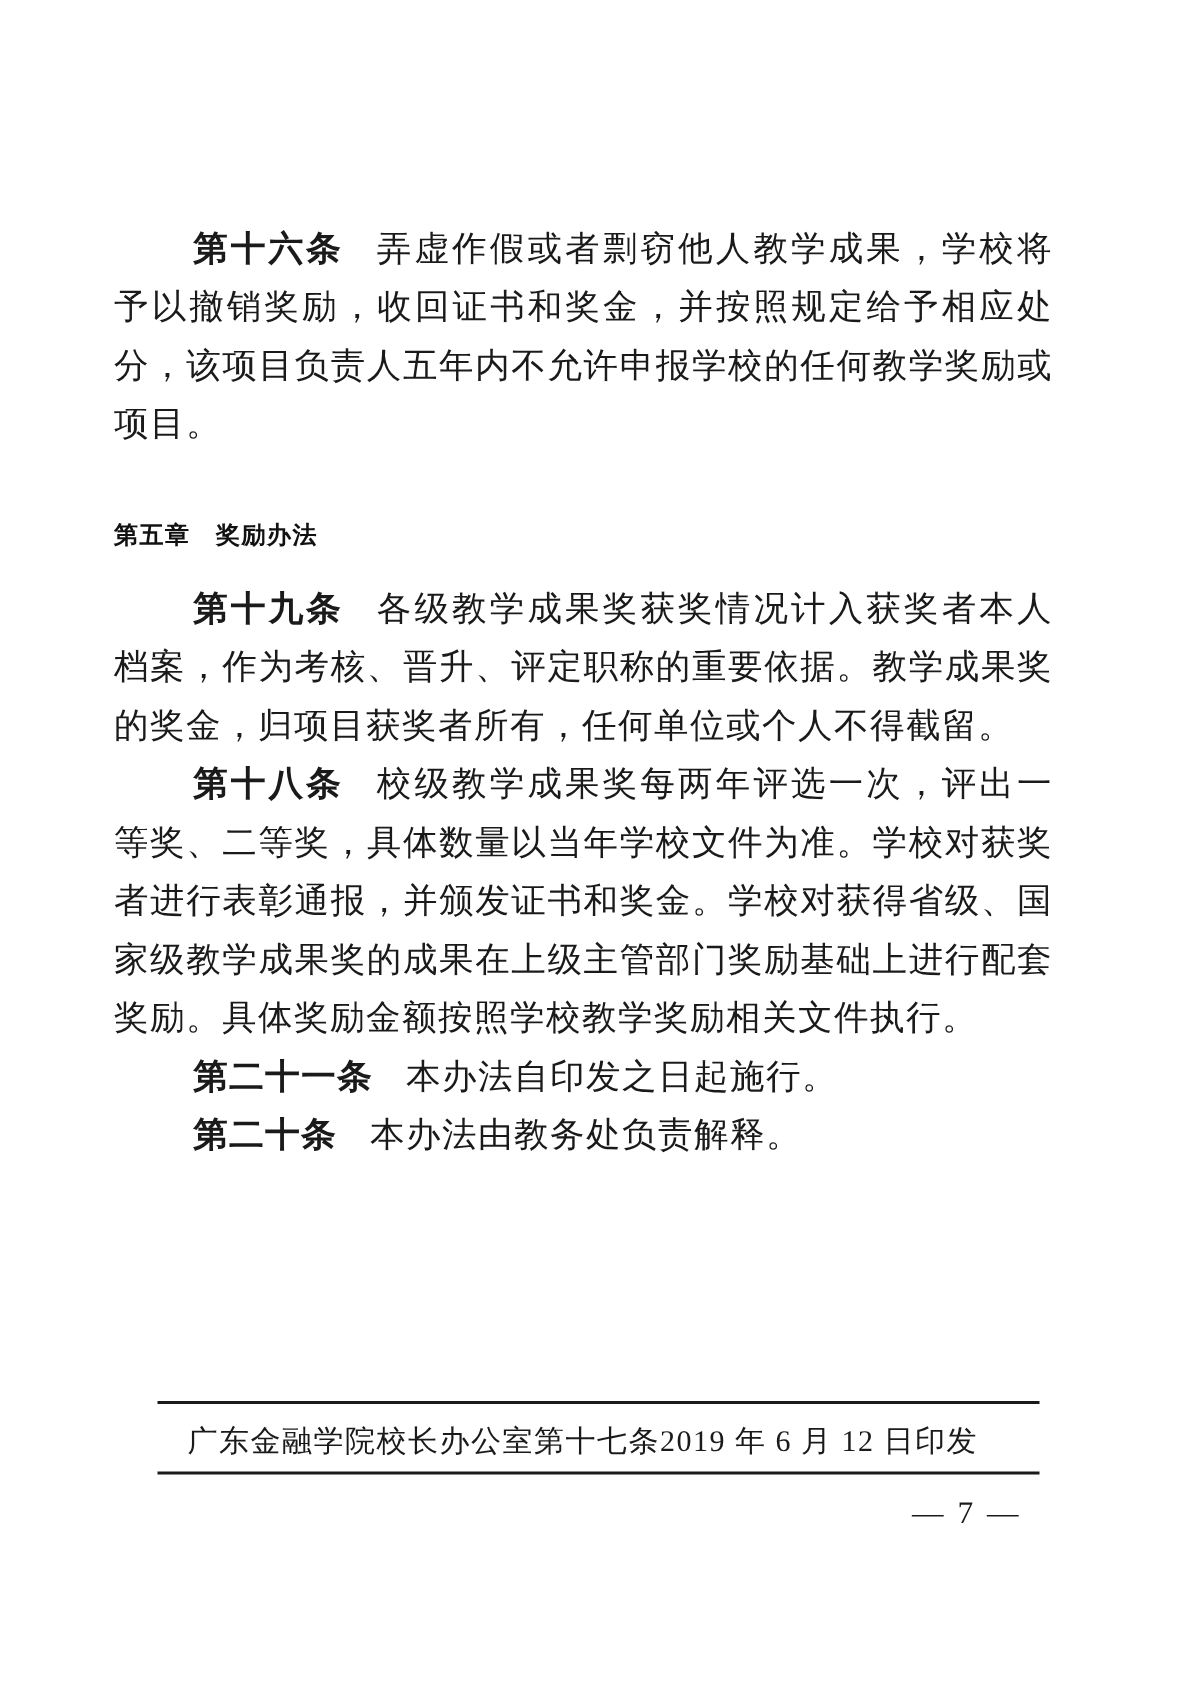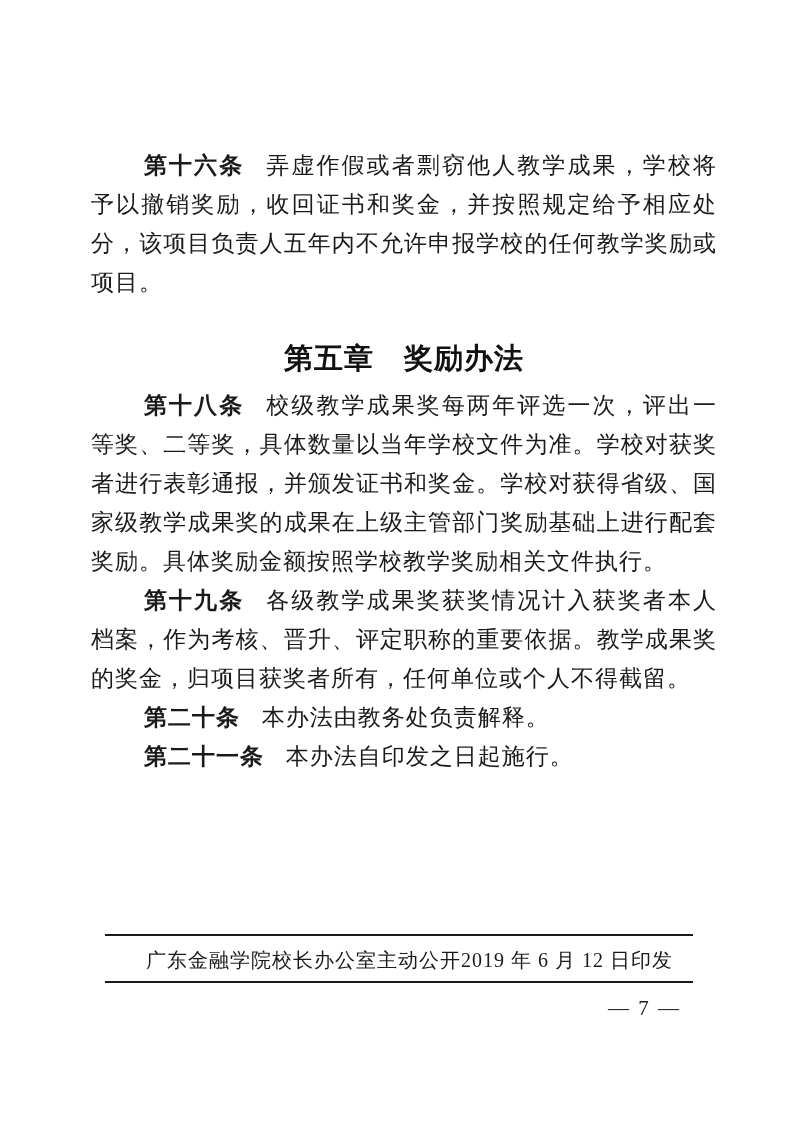--- a/index.html
+++ b/index.html
@@ -11,45 +11,45 @@
     position: relative;
     width: 793px;
     height: 1122px;
     background: #ffffff;
     overflow: hidden;
     font-family: "Liberation Serif", "DejaVu Serif", serif;
     color: #1a1a1a;
   }
   .body-text {
     position: absolute;
-    left: 91px;
+    left: 76px;
     top: 146px;
     width: 626px;
   }
   .para {
     margin: 0;
     font-size: 23px;
     line-height: 39px;
     letter-spacing: 1px;
     text-align: justify;
     text-align-last: left;
     text-indent: 2.3em;
     color: #1a1a1a;
   }
   .art-num {
     font-family: "Liberation Sans", "DejaVu Sans", sans-serif;
     font-weight: bold;
     margin-right: 0.95em;
   }
   .chapter {
     margin: 42px 0 14px 0;
-    font-size: 29px;
+    font-size: 16px;
     line-height: 28px;
     letter-spacing: 1px;
-    text-align: center;
+    text-align: left;
     font-family: "Liberation Sans", "DejaVu Sans", sans-serif;
     font-weight: bold;
     color: #111111;
   }
   .chapter.second {
     margin-top: 36px;
     margin-bottom: 10px;
   }
   .rule {
     position: absolute;
@@ -63,21 +63,21 @@
   .footer-row {
     position: absolute;
     left: 105px;
     top: 940px;
     width: 588px;
     height: 40px;
     box-sizing: border-box;
     padding: 0 20px;
     display: flex;
     align-items: center;
-    justify-content: flex-end;
+    justify-content: flex-start;
     font-size: 20px;
     letter-spacing: 1px;
     color: #1a1a1a;
   }
   .page-number {
     position: absolute;
     top: 996px;
     right: 112px;
     font-size: 21px;
     letter-spacing: 2px;
@@ -89,36 +89,36 @@
 
 <div class="page">
 
   <div class="body-text">
 
     <p class="para"><span class="art-num">第十六条</span><span>弄虚作假或者剽窃他人教学成果，学校将予以撤销奖励，收回证书和奖金，并按照规定给予相应处分，该项目负责人五年内不允许申报学校的任何教学奖励或项目。</span></p>
 
 
     <h2 class="chapter">第五章　奖励办法</h2>
 
+    <p class="para"><span class="art-num">第十九条</span><span>各级教学成果奖获奖情况计入获奖者本人档案，作为考核、晋升、评定职称的重要依据。教学成果奖的奖金，归项目获奖者所有，任何单位或个人不得截留。</span></p>
+
     <p class="para"><span class="art-num">第十八条</span><span>校级教学成果奖每两年评选一次，评出一等奖、二等奖，具体数量以当年学校文件为准。学校对获奖者进行表彰通报，并颁发证书和奖金。学校对获得省级、国家级教学成果奖的成果在上级主管部门奖励基础上进行配套奖励。具体奖励金额按照学校教学奖励相关文件执行。</span></p>
 
-    <p class="para"><span class="art-num">第十九条</span><span>各级教学成果奖获奖情况计入获奖者本人档案，作为考核、晋升、评定职称的重要依据。教学成果奖的奖金，归项目获奖者所有，任何单位或个人不得截留。</span></p>
 
+    <p class="para"><span class="art-num">第二十一条</span><span>本办法自印发之日起施行。</span></p>
 
     <p class="para"><span class="art-num">第二十条</span><span>本办法由教务处负责解释。</span></p>
-
-    <p class="para"><span class="art-num">第二十一条</span><span>本办法自印发之日起施行。</span></p>
 
   </div>
 
   <div class="rule rule-top"></div>
 
   <div class="footer-row">
     <span>广东金融学院校长办公室</span>
-    <span>主动公开</span>
+    <span>第十七条</span>
     <span>2019 年 6 月 12 日印发</span>
   </div>
 
   <div class="rule rule-bottom"></div>
 
   <div class="page-number">— 7 —</div>
 
 </div>
 
 </body></html>

